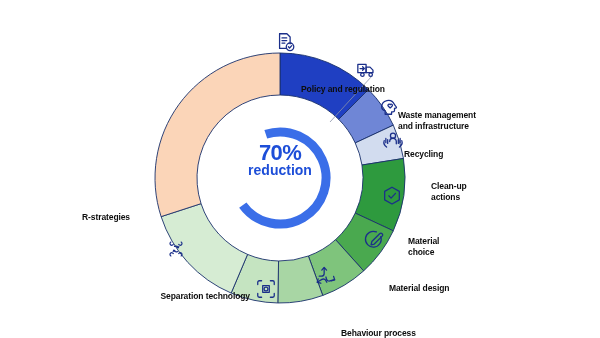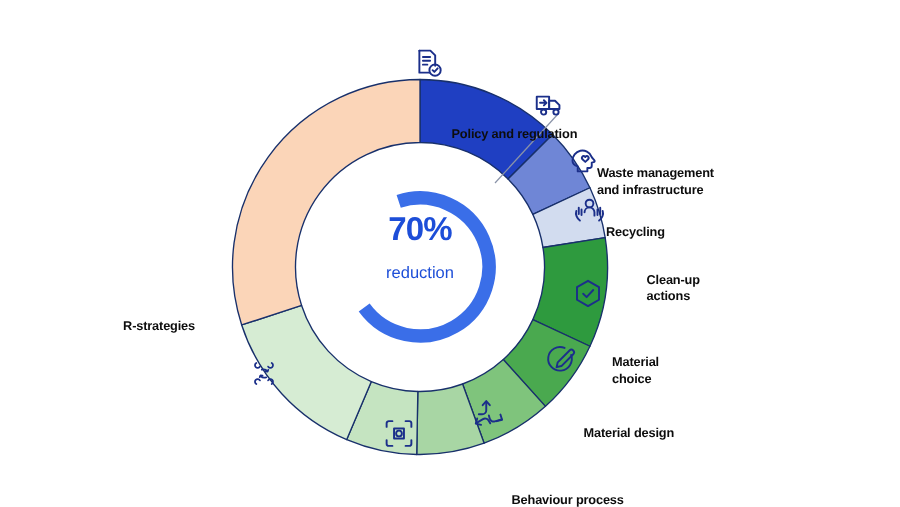--- a/index.html
+++ b/index.html
@@ -39,25 +39,25 @@
     color: #1d4ed8;
   }
   .center-pct .big {
     font-size: 22px;
     font-weight: bold;
     letter-spacing: -0.6px;
     line-height: 22px;
     display: block;
   }
   .center-pct .sub {
-    font-size: 11px;
-    font-weight: normal;
+    font-size: 14px;
+    font-weight: bold;
     line-height: 11px;
     display: block;
-    margin-top: 13px;
+    margin-top: 1px;
   }
 </style>
 </head>
 <body>
 
 <div id="stage">
 
   <svg id="donut-svg" width="600" height="338" viewBox="0 0 600 338">
     <g id="ring-group">
         <path d="M 280 53 A 125 125 0 0 1 368.3883476483185 89.61165235168157 L 338.68986283848346 119.31013716151656 A 83 83 0 0 0 280 95 Z" fill="#1f3fc2" stroke="#18306b" stroke-width="0.9" stroke-linejoin="round"></path>
@@ -163,20 +163,21 @@
   <div class="icon-box" style="left:255px; top:278px;">
     <svg viewBox="0 0 24 24" fill="none" stroke="#1b2f8a" stroke-width="1.4" stroke-linecap="round" stroke-linejoin="round">
       <path d="M3 7.2 V4.6 a1.6 1.6 0 0 1 1.6 -1.6 H7.2
                M16.8 3 h2.6 A1.6 1.6 0 0 1 21 4.6 v2.6
                M21 16.8 v2.6 a1.6 1.6 0 0 1 -1.6 1.6 h-2.6
                M7.2 21 H4.6 A1.6 1.6 0 0 1 3 19.4 v-2.6"></path>
       <path d="M8.4 8.4 h7.2 v7.2 h-7.2z"></path>
       <circle cx="12" cy="12" r="2.1"></circle>
     </svg>
   </div>
+  <div class="label left" style="left:140px; top:291px; width:110px;">Separation technology</div>
 
   <div class="icon-box" style="left:165px; top:238px;">
     <svg viewBox="0 0 24 24" fill="none" stroke="#1b2f8a" stroke-width="1.3" stroke-linecap="round" stroke-linejoin="round">
       <path d="M6.4 4.4 a1.9 1.9 0 1 0 2.6 2.6"></path>
       <path d="M17.6 4.4 a1.9 1.9 0 1 1 -2.6 2.6"></path>
       <path d="M6.4 19.6 a1.9 1.9 0 1 1 2.6 -2.6"></path>
       <path d="M17.6 19.6 a1.9 1.9 0 1 0 -2.6 -2.6"></path>
       <path d="M10.4 9.2 a3.8 3.8 0 0 1 4.1 1.1 M13.6 14.8 a3.8 3.8 0 0 1 -4.1 -1.1"></path>
       <path d="M15.1 9.4 l-0.6 1.3 l-1.4 -0.3 M8.9 14.6 l0.6 -1.3 l1.4 0.3"></path>
     </svg>

